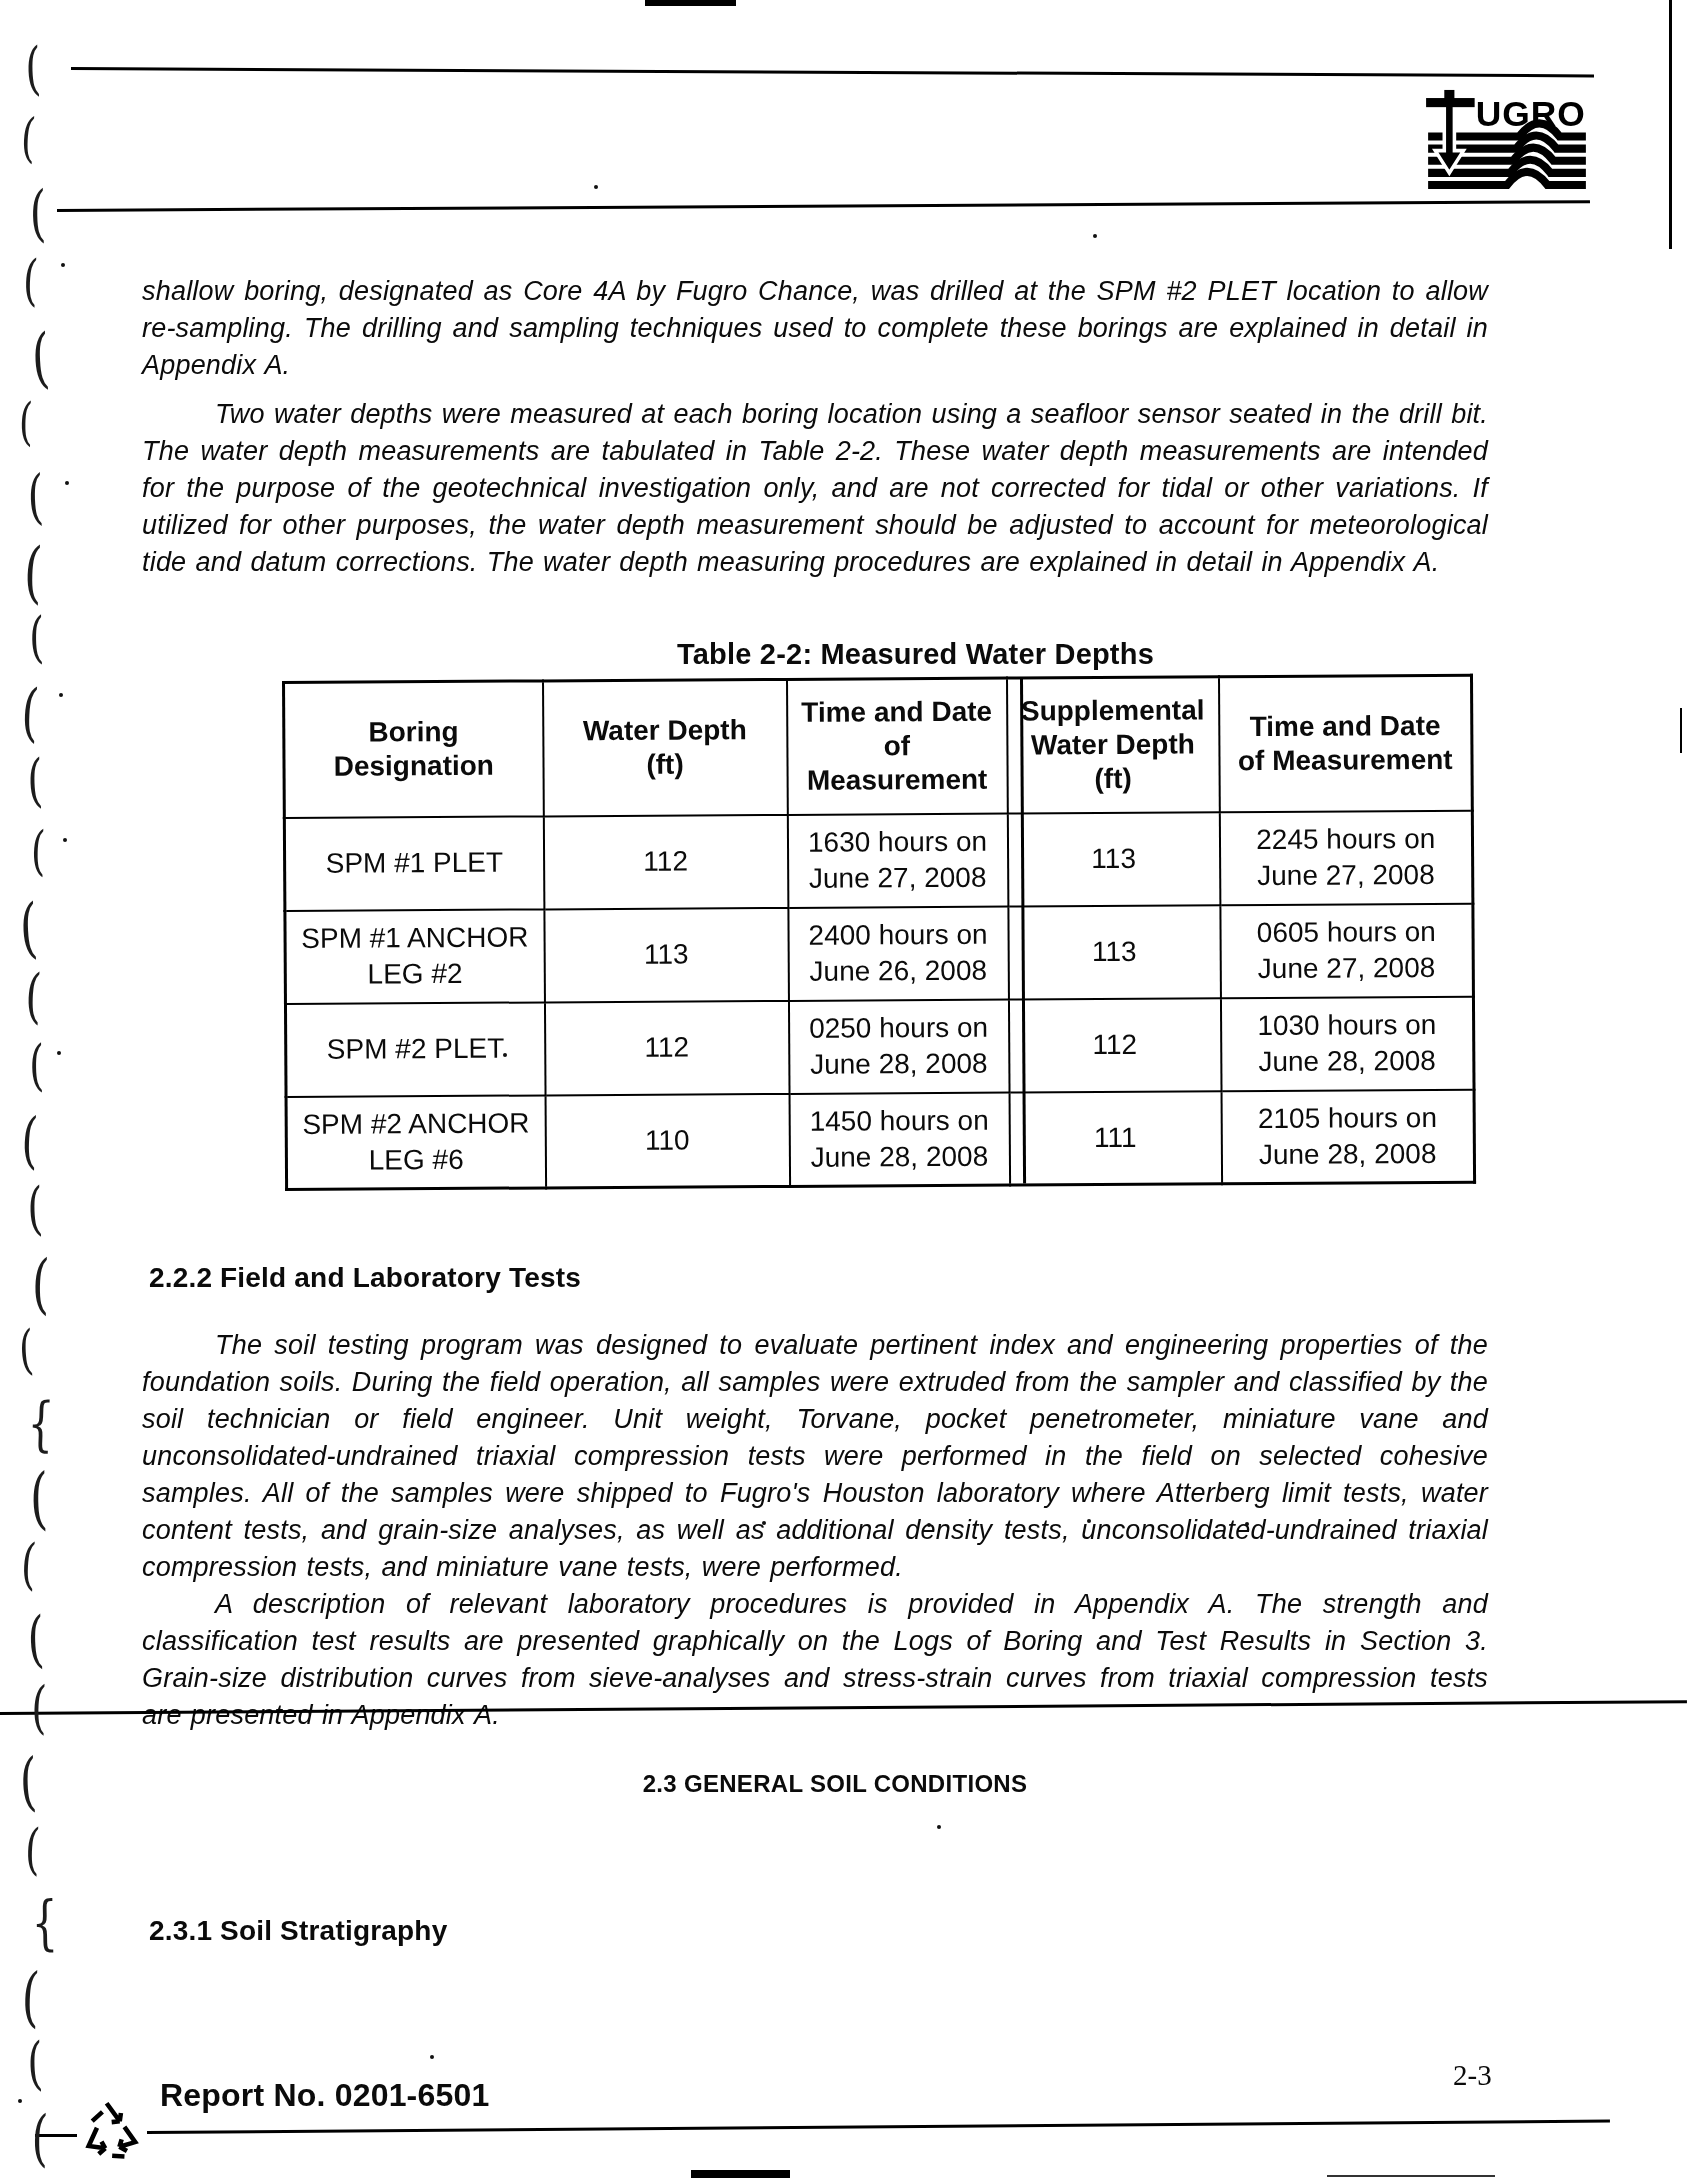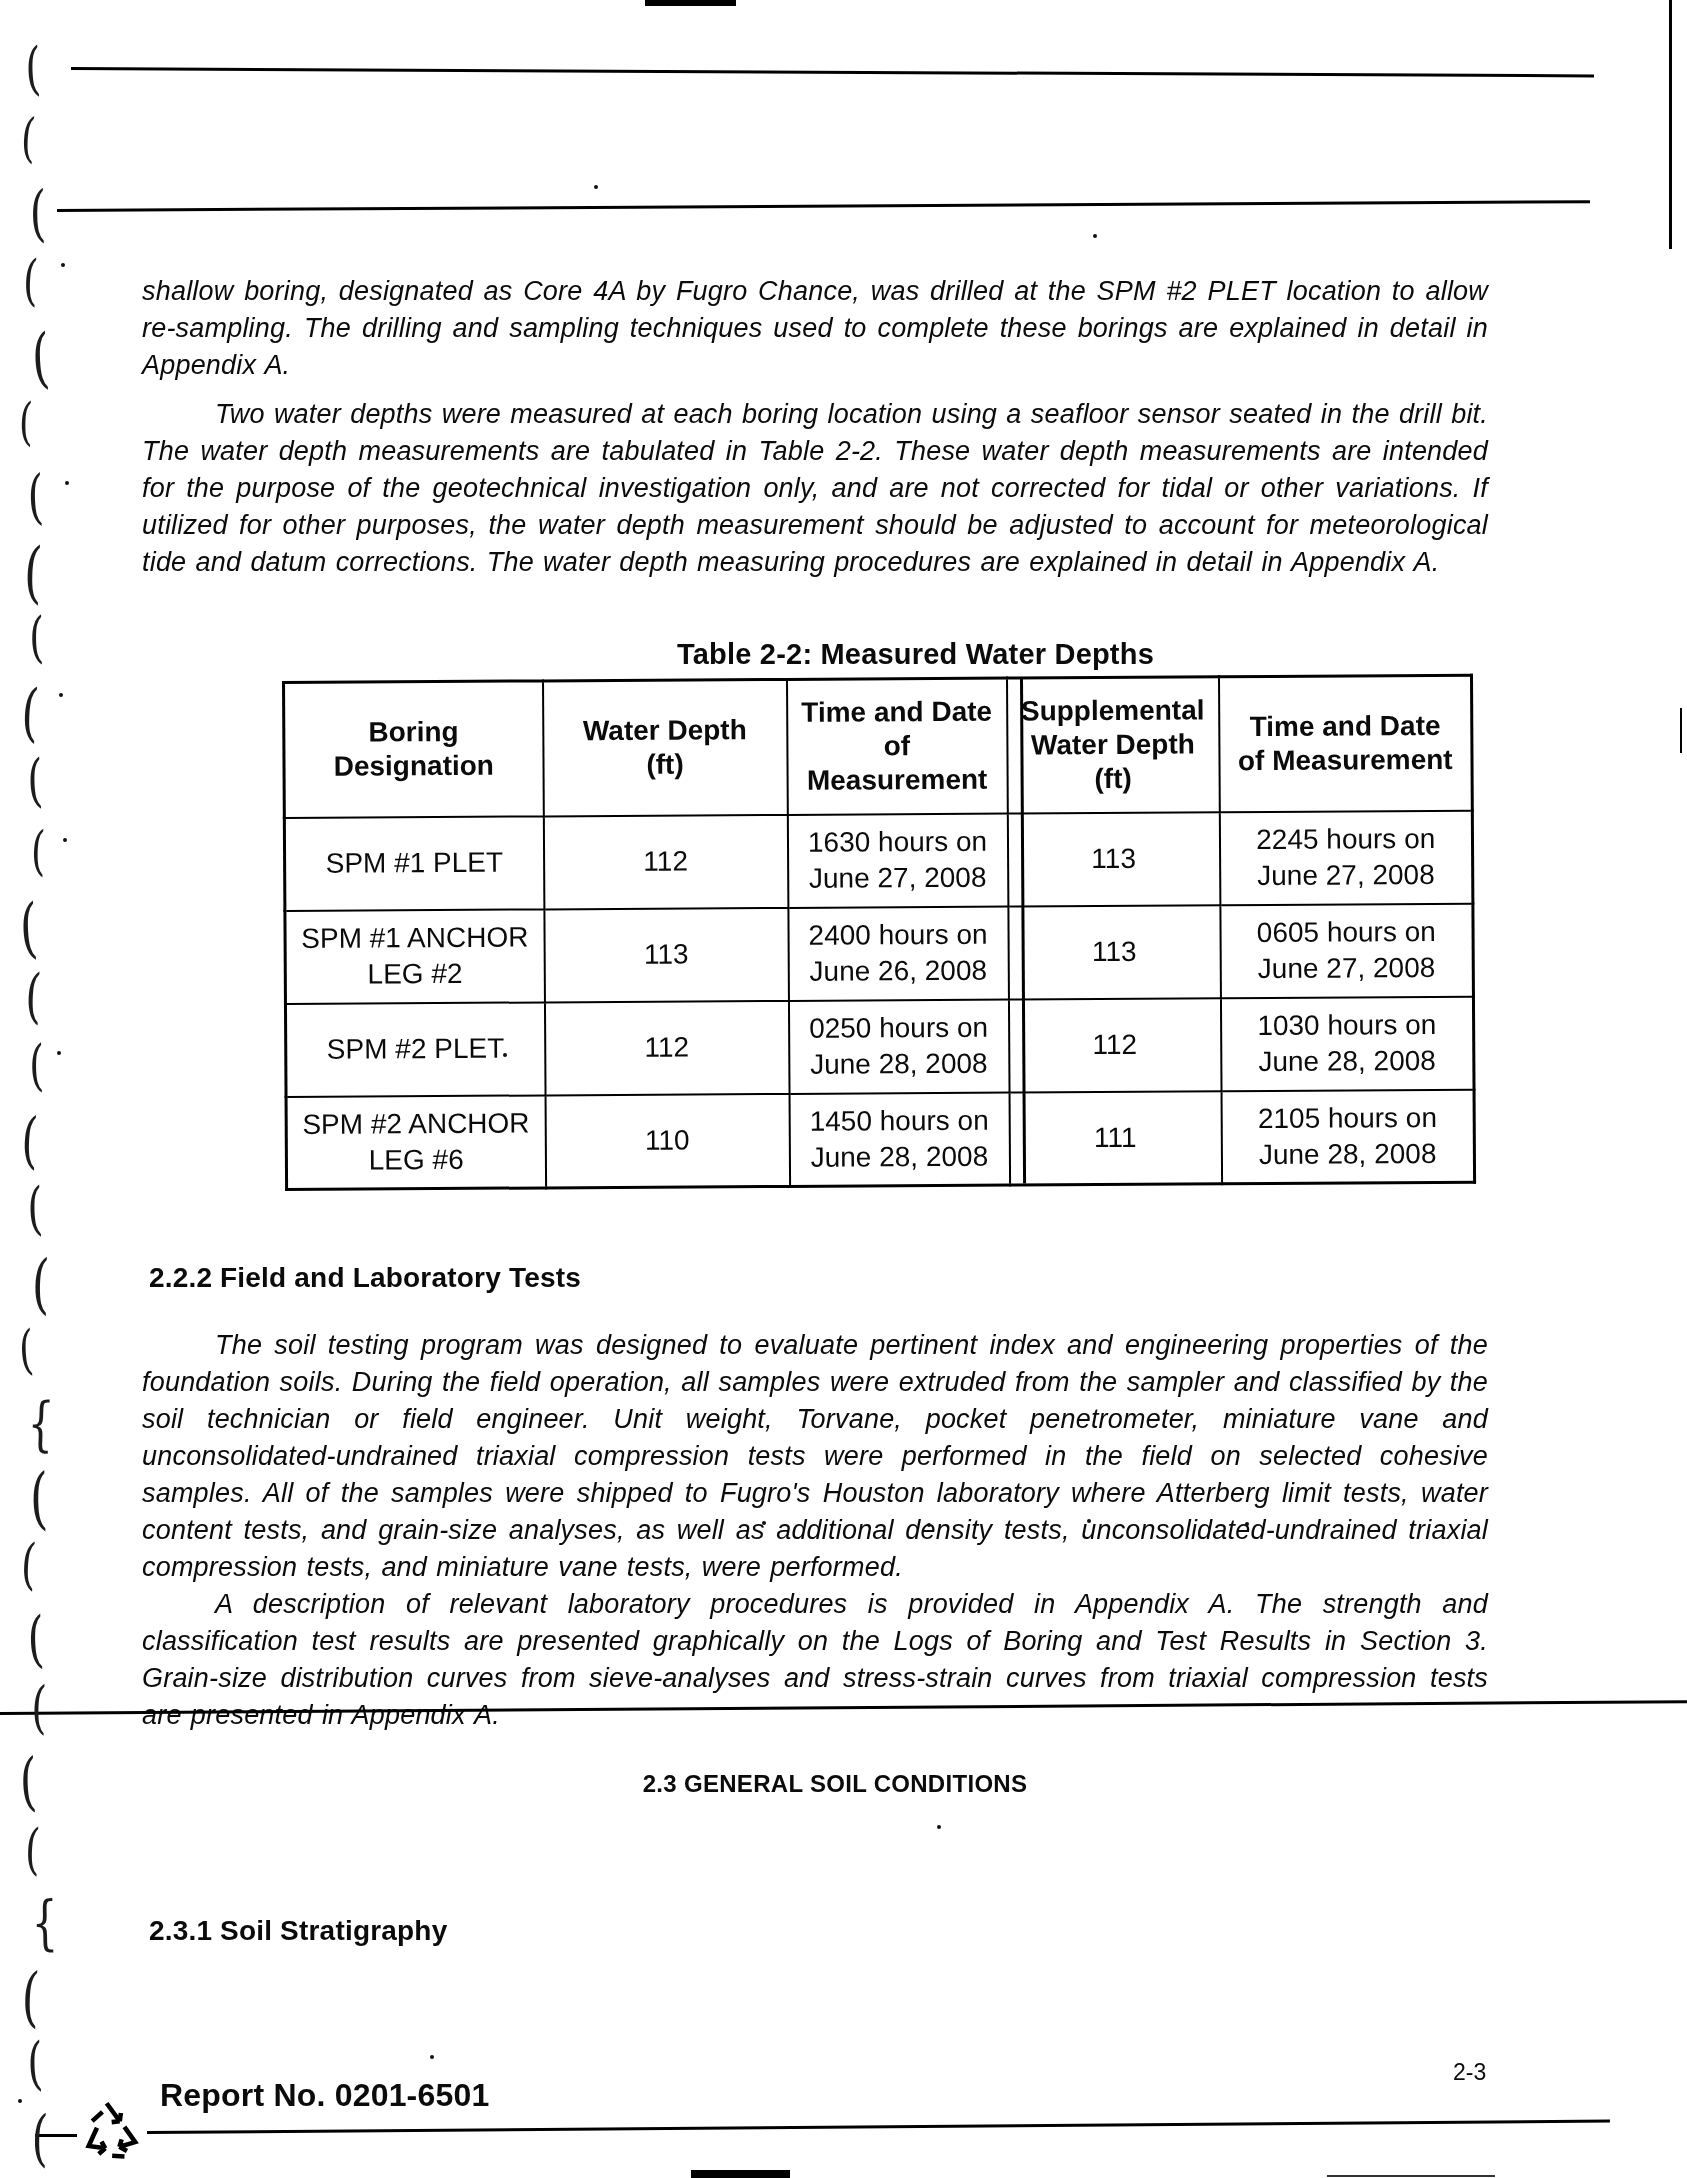--- a/index.html
+++ b/index.html
@@ -18,21 +18,21 @@
   th,td{border:2.5px solid #000;text-align:center;vertical-align:middle;padding:4px 6px;
         white-space:pre-line;}
   th{font-size:28px;font-weight:bold;line-height:34px;}
   td{font-size:28px;line-height:36px;}
   thead tr{height:135px;}
   tbody tr{height:93px;}
   #dbl-line{position:absolute;left:738px;top:2px;width:2.5px;height:99%;background:#000;}
   #h23{position:absolute;left:142px;top:1770px;width:1386px;text-align:center;
        font-size:24px;font-weight:bold;letter-spacing:0.3px;}
   #footer-report{position:absolute;left:160px;top:2077px;font-size:32px;letter-spacing:0.2px;font-weight:bold;}
-  #page-num{position:absolute;left:1453px;top:2059px;font-size:23px;}
+  #page-num{position:absolute;left:1453px;top:2059px;font-size:29px;font-family:Liberation Serif, serif;}
   .bracket{position:absolute;font-family:"DejaVu Serif", serif;color:#1c1c1c;
            transform-origin:center;line-height:1;}
   .speck{position:absolute;background:#111;border-radius:50%;}
   .edge{position:absolute;background:#000;}
   #logo{position:absolute;left:1418px;top:87px;width:178px;height:103px;}
   #recycle{position:absolute;left:79px;top:2095px;width:61px;height:71px;transform:rotate(-6deg);}
 </style>
 </head>
 <body>
 
@@ -40,20 +40,35 @@
 
   <div class="edge" style="left:645px;top:0;width:91px;height:6px;"></div>
   <div class="edge" style="left:691px;top:2170px;width:99px;height:8px;"></div>
   <div class="edge" style="left:1327px;top:2175px;width:168px;height:2px;background:#333;"></div>
   <div class="edge" style="left:1669px;top:0;width:2.5px;height:249px;"></div>
   <div class="edge" style="left:1680px;top:708px;width:2px;height:45px;"></div>
 
   <div class="rule" id="rule1" style="left:71px;top:67px;width:1523px;height:3px;transform:rotate(0.28deg);"></div>
   <div class="rule" id="rule2" style="left:57px;top:209px;width:1533px;height:3px;transform:rotate(-0.33deg);"></div>
 
+  <div id="logo">
+    <svg viewBox="0 0 176 100" width="178" height="103">
+      <g stroke="#000" stroke-width="8" fill="none">
+        <path d="M10 48 H100 Q120 22 140 48 H166"></path>
+        <path d="M10 60 H97 Q117 34 137 60 H166"></path>
+        <path d="M10 72 H94 Q114 46 134 72 H166"></path>
+        <path d="M10 84 H91 Q111 58 131 84 H166"></path>
+        <path d="M10 96 H88 Q108 70 128 96 H166"></path>
+      </g>
+      <path d="M26 10 h10 v52 h9 l-14 22 l-14 -22 h9 z" fill="#000" stroke="#fff" stroke-width="3.5"></path>
+      <rect x="8" y="10" width="48" height="9" fill="#000"></rect>
+      <rect x="26" y="2" width="10" height="10" fill="#000"></rect>
+      <text x="57" y="38" font-family="Liberation Sans, sans-serif" font-weight="bold" font-size="35" letter-spacing="1" fill="#000">UGRO</text>
+    </svg>
+  </div>
 
   <p id="p1" class="para" style="top:273px;">shallow boring, designated as Core 4A by Fugro Chance, was drilled at the SPM #2 PLET location to allow re-sampling.  The drilling and sampling techniques used to complete these borings are explained in detail in Appendix A.</p>
   <p id="p2" class="para indent" style="top:396px;">Two water depths were measured at each boring location using a seafloor sensor seated in the drill bit.  The water depth measurements are tabulated in Table 2-2.  These water depth measurements are intended for the purpose of the geotechnical investigation only, and are not corrected for tidal or other variations.  If utilized for other purposes, the water depth measurement should be adjusted to account for meteorological tide and datum corrections.  The water depth measuring procedures are explained in detail in Appendix A.</p>
 
   <div id="table-title">Table 2-2:  Measured Water Depths</div>
   <div id="table-wrap">
     <table>
       <colgroup>
         <col style="width:259px">
           <col style="width:244px">

